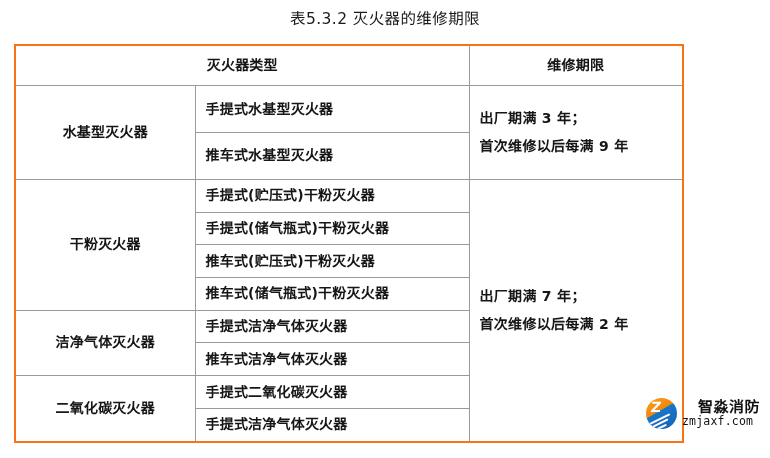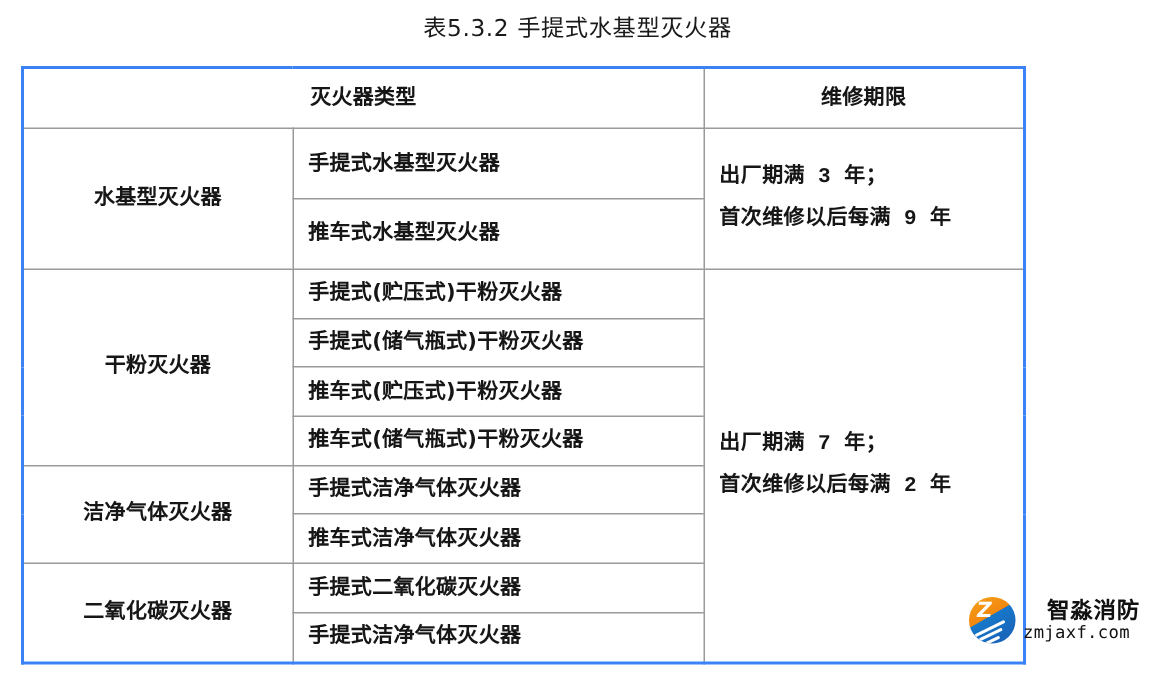--- a/index.html
+++ b/index.html
@@ -55,21 +55,21 @@
   }
 
   table.spec,
   table.spec td,
   table.spec th {
     border: 1px solid #9a9a9a;
   }
 
   
   table.spec {
-    border: 2px solid #3b82f6;
+    border: 2px solid #f97316;
     box-shadow: 0 0 0 0 transparent;
   }
 
   table.spec th,
   table.spec td {
     padding: 0 10px;
     font-size: 14px;
     font-weight: 600;
     color: #161616;
     vertical-align: middle;
@@ -96,21 +96,20 @@
     padding-left: 18px;
     font-weight: 700;
     font-size: 14px;
   }
 
   td.period-cell {
     text-align: left;
     padding-left: 14px;
     font-weight: 700;
     white-space: normal;
-    font-family: Liberation Mono, monospace;
   }
 
   td.period-cell .line {
     display: block;
     font-size: 14px;
     line-height: 2.0;
     letter-spacing: 0.3px;
   }
 
   
@@ -181,21 +180,21 @@
     color: #111111;
     font-family: "DejaVu Sans Mono", "Liberation Mono", monospace;
     letter-spacing: 0.2px;
   }
 </style>
 </head>
 <body>
 
 <div class="page">
 
-  <div class="table-title">表5.3.2 手提式水基型灭火器</div>
+  <div class="table-title">表5.3.2 灭火器的维修期限</div>
 
   <div class="table-wrap">
     <table class="spec">
       <colgroup>
         <col class="c-cat">
         <col class="c-type">
         <col class="c-period">
       </colgroup>
       <thead>
         <tr>

